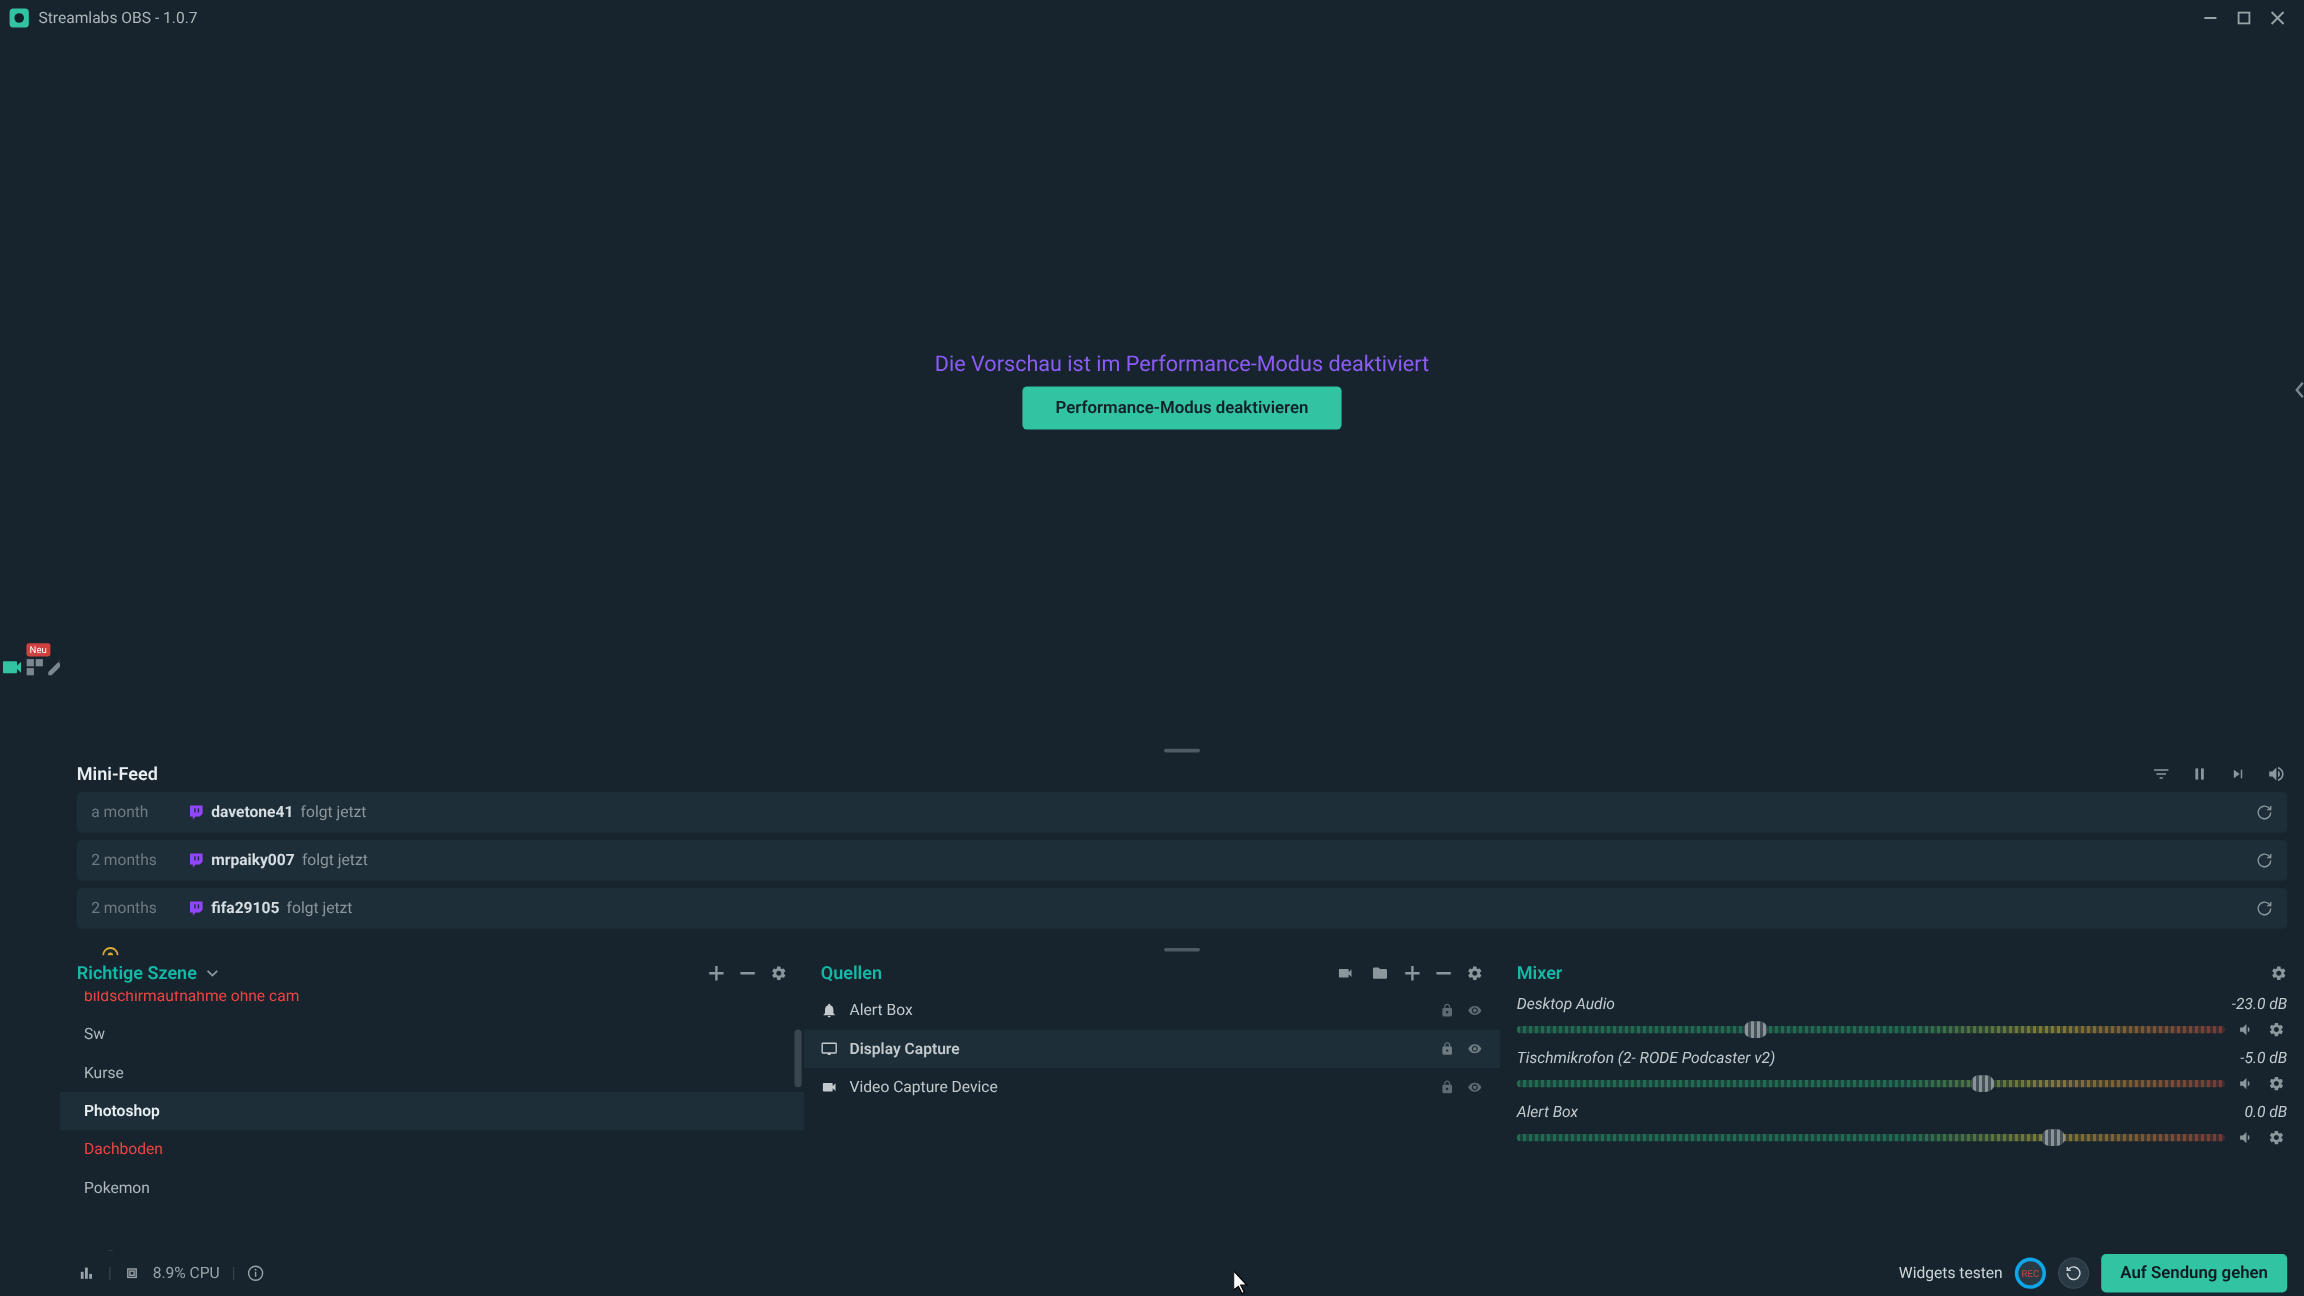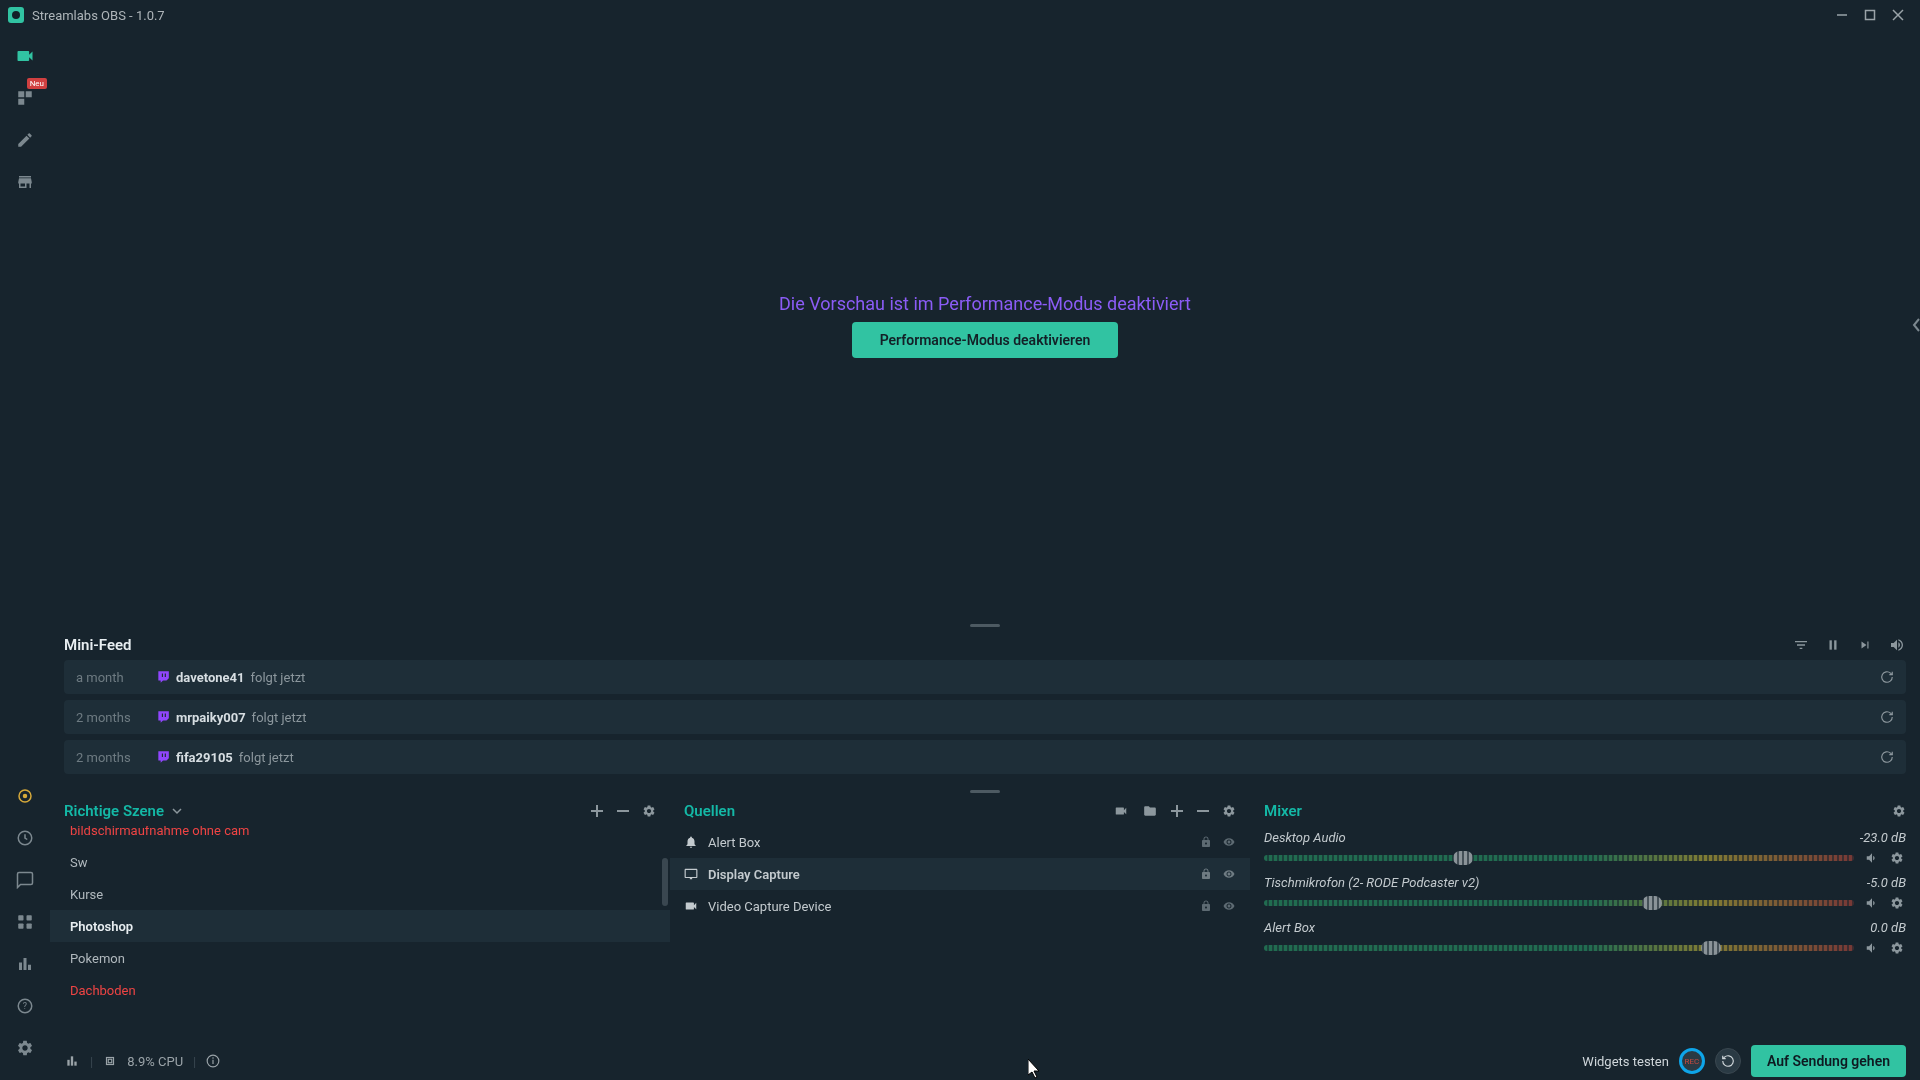--- a/index.html
+++ b/index.html
@@ -5,21 +5,21 @@
 * {margin:0;padding:0;box-sizing:border-box;font-family:"Segoe UI",Roboto,sans-serif;user-select:none;}
 html,body{width:1920px;height:1080px;background:#17242d;color:#bdc2c4;overflow:hidden;}
 
 
 .titlebar{height:30px;background:#17242d;display:flex;align-items:center;padding:0 8px;font-size:13px;color:#aeb5b9;}
 .titlebar .logo{width:16px;height:16px;border-radius:3px;background:#31c3a2;margin-right:8px;display:flex;align-items:center;justify-content:center;}
 .titlebar .spacer{flex:1;}
 .win-btn{width:28px;height:28px;display:flex;align-items:center;justify-content:center;color:#9aa3a8;}
 
 
-.sidebar{position:absolute;left:0;top:30px;bottom:0;width:50px;background:#17242d;display:flex;flex-direction:column;align-items:center;padding-top:8px;}
+.sidebar{position:absolute;left:0;top:30px;bottom:0;width:50px;background:#17242d;display:flex;align-items:center;padding-top:8px;}
 .sidebar .sb-item{width:36px;height:36px;display:flex;align-items:center;justify-content:center;color:#7c888f;margin-bottom:6px;border-radius:4px;position:relative;}
 .sidebar .sb-item.active{color:#31c3a2;}
 .sidebar .sb-item .neu{position:absolute;top:-2px;right:-4px;background:#d04040;color:#fff;font-size:8px;padding:1px 3px;border-radius:2px;}
 .sidebar .sb-bottom{margin-top:auto;margin-bottom:8px;}
 .sidebar .sb-group{display:flex;flex-direction:column;align-items:center;}
 
 
 .main{position:absolute;left:50px;right:0;top:30px;bottom:38px;display:flex;flex-direction:column;}
 
 
@@ -323,22 +323,22 @@
                 <path d="M19.14,12.94c.04-.3.06-.61.06-.94s-.02-.64-.06-.94l2.03-1.58c.18-.14.23-.4.12-.61l-1.92-3.32c-.12-.21-.37-.29-.59-.22l-2.39.96c-.5-.38-1.03-.7-1.62-.94l-.36-2.54c-.04-.24-.24-.41-.48-.41h-3.84c-.24 0-.44.17-.48.41l-.36 2.54c-.59.24-1.13.57-1.62.94l-2.39-.96c-.22-.08-.47 0-.59.22L2.74 8.87c-.12.21-.07.47.12.61l2.03 1.58c-.05.3-.07.63-.07.94s.02.64.07.94l-2.03 1.58c-.18.14-.23.4-.12.61l1.92 3.32c.12.21.37.29.59.22l2.39-.96c.5.38 1.03.7 1.62.94l.36 2.54c.4.24.24.41.48.41h3.84c.24 0 .44-.17.48-.41l.36-2.54c.59-.24 1.13-.56 1.62-.94l2.39.96c.22.08.47 0 .59-.22l1.92-3.32c.12-.21.07-.47-.12-.61l-2.03-1.58zM12 15.6c-1.98 0-3.6-1.62-3.6-3.6s1.62-3.6 3.6-3.6 3.6 1.62 3.6 3.6-1.62 3.6-3.6 3.6z"></path>
               </svg>
             </span>
         </div>
       </div>
       <div class="p-body scene-list" id="scene-list">
         <div class="scene-item faded" style="margin-top: -12px;">bildschirmaufnahme ohne cam</div>
           <div class="scene-item">Sw</div>
           <div class="scene-item">Kurse</div>
           <div class="scene-item sel">Photoshop</div>
+          <div class="scene-item faded">Dachboden</div>
           <div class="scene-item">Pokemon</div>
-          <div class="scene-item faded">Dachboden</div>
           <div class="scene-scroll">
             <div class="thumb"></div>
           </div>
       </div>
     </div>
 
     <div class="panel sources">
       <div class="p-header">
         <span>Quellen</span>
         <div class="spacer"></div>

